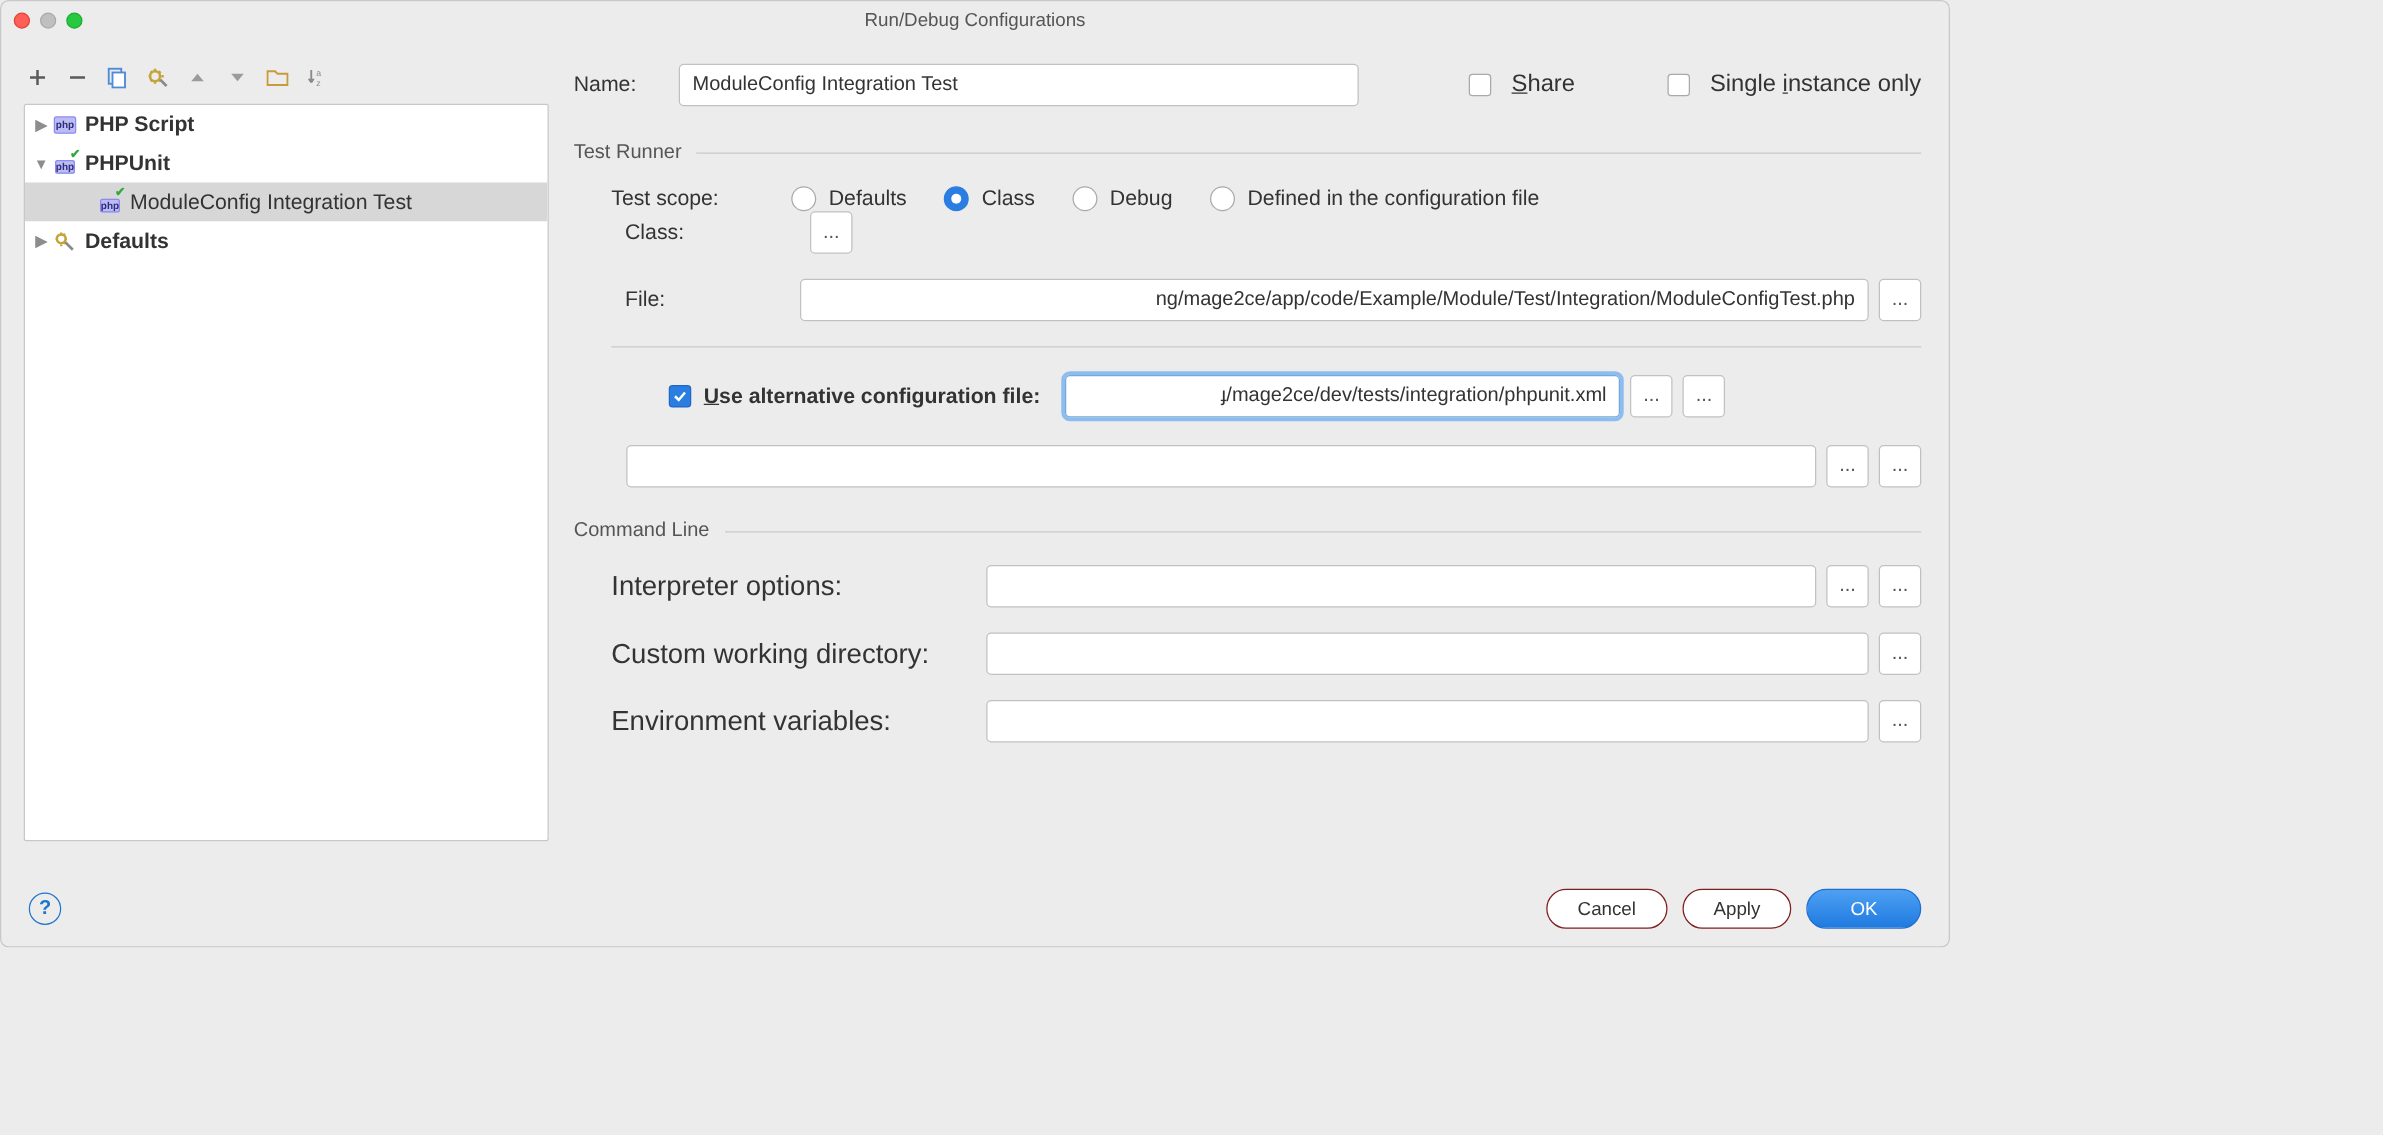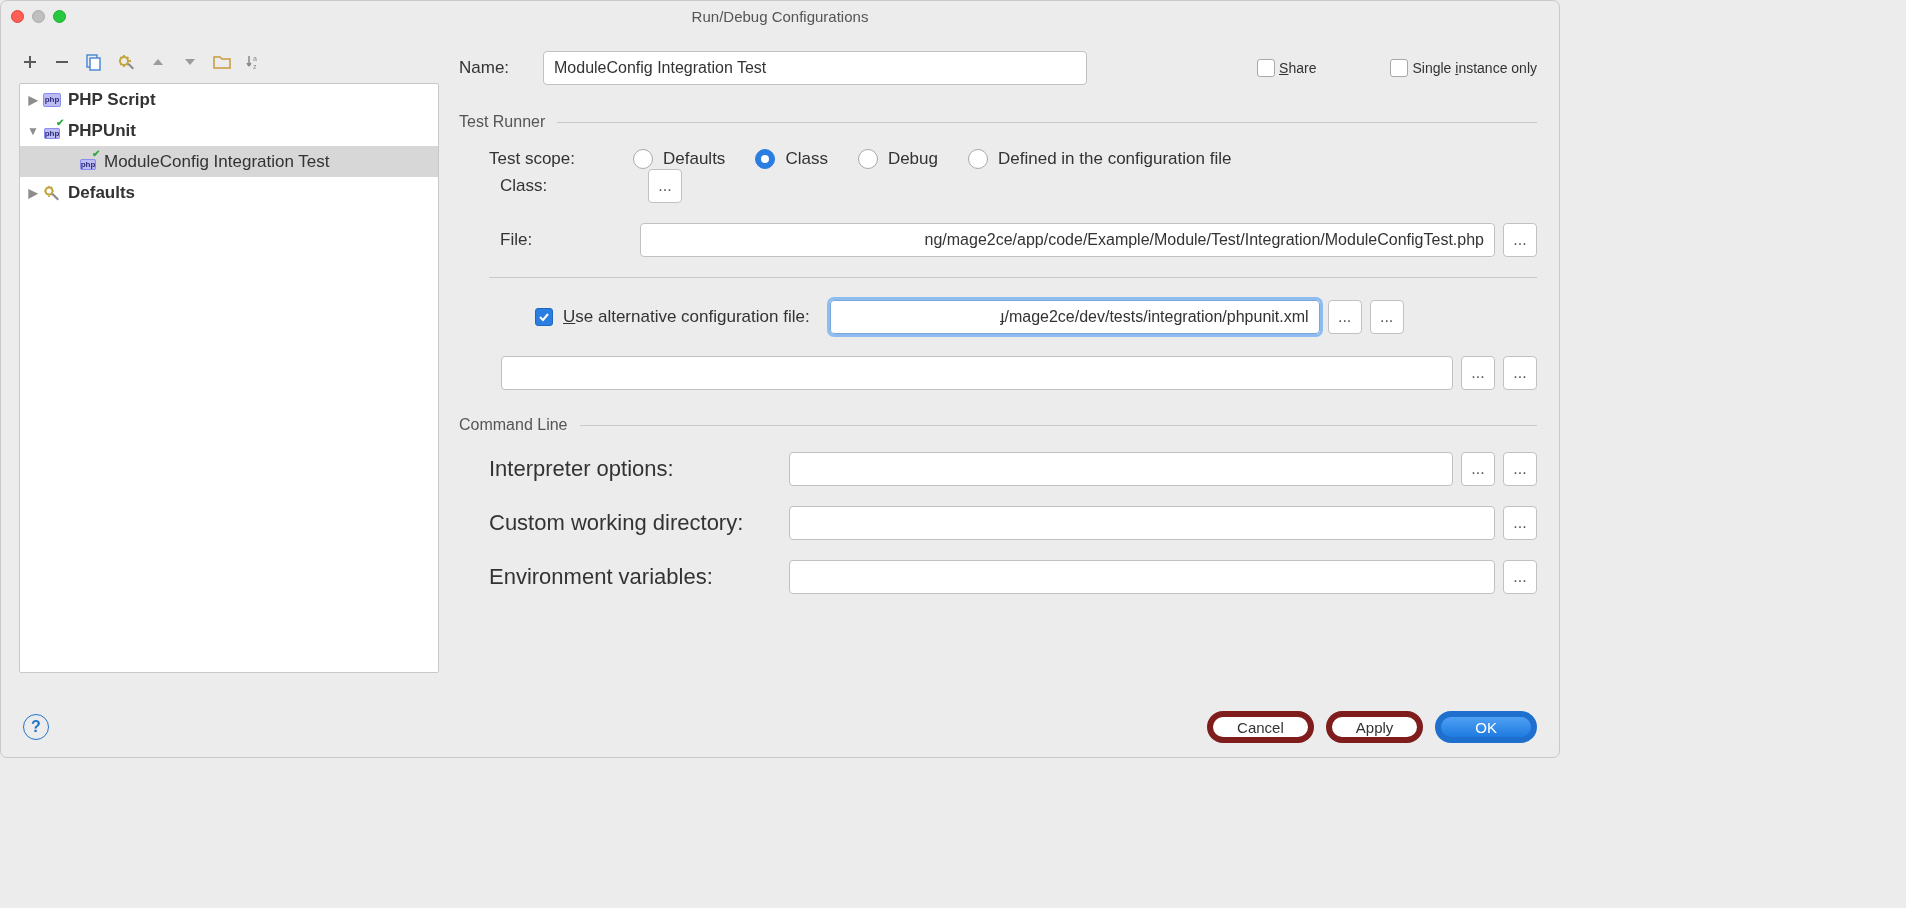--- a/index.html
+++ b/index.html
@@ -90,21 +90,21 @@
     font-size:16px;
     color:#333;
     font-family:inherit;
   }
   .txt { overflow:hidden; white-space:nowrap; display:flex; align-items:center; }
   .focused { outline: 3px solid #8dbdf0; border-color:#7aa7d9 !important; }
 
   .name-row { display:flex; align-items:center; }
   .name-row .lbl { width:84px; font-size:17px; }
   .name-row input { width:544px; }
-  .check { display:flex; align-items:center; gap:4px; font-size:14px;padding-left:34px; }
+  .check { display:flex; align-items:center; gap:16px; font-size:19px;padding-left:34px; }
   .chk-box {
     width:18px; height:18px; border:1px solid #a9a9a9; border-radius:3px; background:#fff;
     display:inline-flex; align-items:center; justify-content:center;
   }
   .chk-box.checked { background:#2a7de1; border-color:#2168c4; }
   .chk-box.checked svg { color:#fff; }
 
   .section-title {
     display:flex; align-items:center; margin:28px 0 18px 0;
     font-size:16px; color:#555;
@@ -129,42 +129,42 @@
   .field-row .txt, .field-row .input { flex:1; }
   .ell-btn {
     width:34px; height:34px; margin-left:8px;
     background:#fff; border:1px solid #c1c1c1; border-radius:4px;
     font-size:16px; color:#555;
     display:flex; align-items:center; justify-content:center;
   }
   .sep { height:1px; background:#c9c9c9; margin:8px 0 22px 30px; }
 
   .alt-row { display:flex; align-items:center; margin-left:42px; margin-bottom:22px; }
-  .alt-row .txt, .alt-row .input { width:490px; margin-left:20px; }
-  .alt-row .lbl-alt { font-size:17px; margin-left:10px; }
+  .alt-row .txt, .alt-row .input { width:444px; margin-left:20px; }
+  .alt-row .lbl-alt { font-size:17px; margin-left:10px;font-weight:bold; }
 
   .tro-row { display:flex; align-items:center; margin-left:42px; margin-bottom:10px; }
   .tro-row .lbltro { width:380px; font-size:17px; }
   .tro-row .input { flex:1; }
 
   .cmd-row { display:flex; align-items:center; margin-left:30px; margin-bottom:20px; }
   .cmd-row .clabel { width:300px; font-size:22px; }
   .cmd-row .input { flex:1; }
 
   
   .bottom {
     position:absolute; left:0; right:0; bottom:0; height:60px;
     display:flex; align-items:center; padding:0 22px;
   }
   .help { width:26px; height:26px; border-radius:50%; border:1.5px solid #1f75cc; color:#1f75cc;
     display:flex; align-items:center; justify-content:center; font-weight:bold; font-size:16px;}
   .spacer { flex:1; }
   .btn {
     height:32px; padding:0 24px; margin-left:12px;
-    border:6px solid #7f1d1d; border-radius:16px;
+    border:1px solid #7f1d1d; border-radius:16px;
     background:#fff; font-size:15px; color:#333;
     display:flex; align-items:center; justify-content:center;
   }
   .btn.primary {
     background: linear-gradient(#4ea0f3, #1f7be0);
     border-color:#1f6fcf; color:#fff; font-weight:500;
     padding:0 34px;
   }
 
   .underline-letter { text-decoration: underline; }

